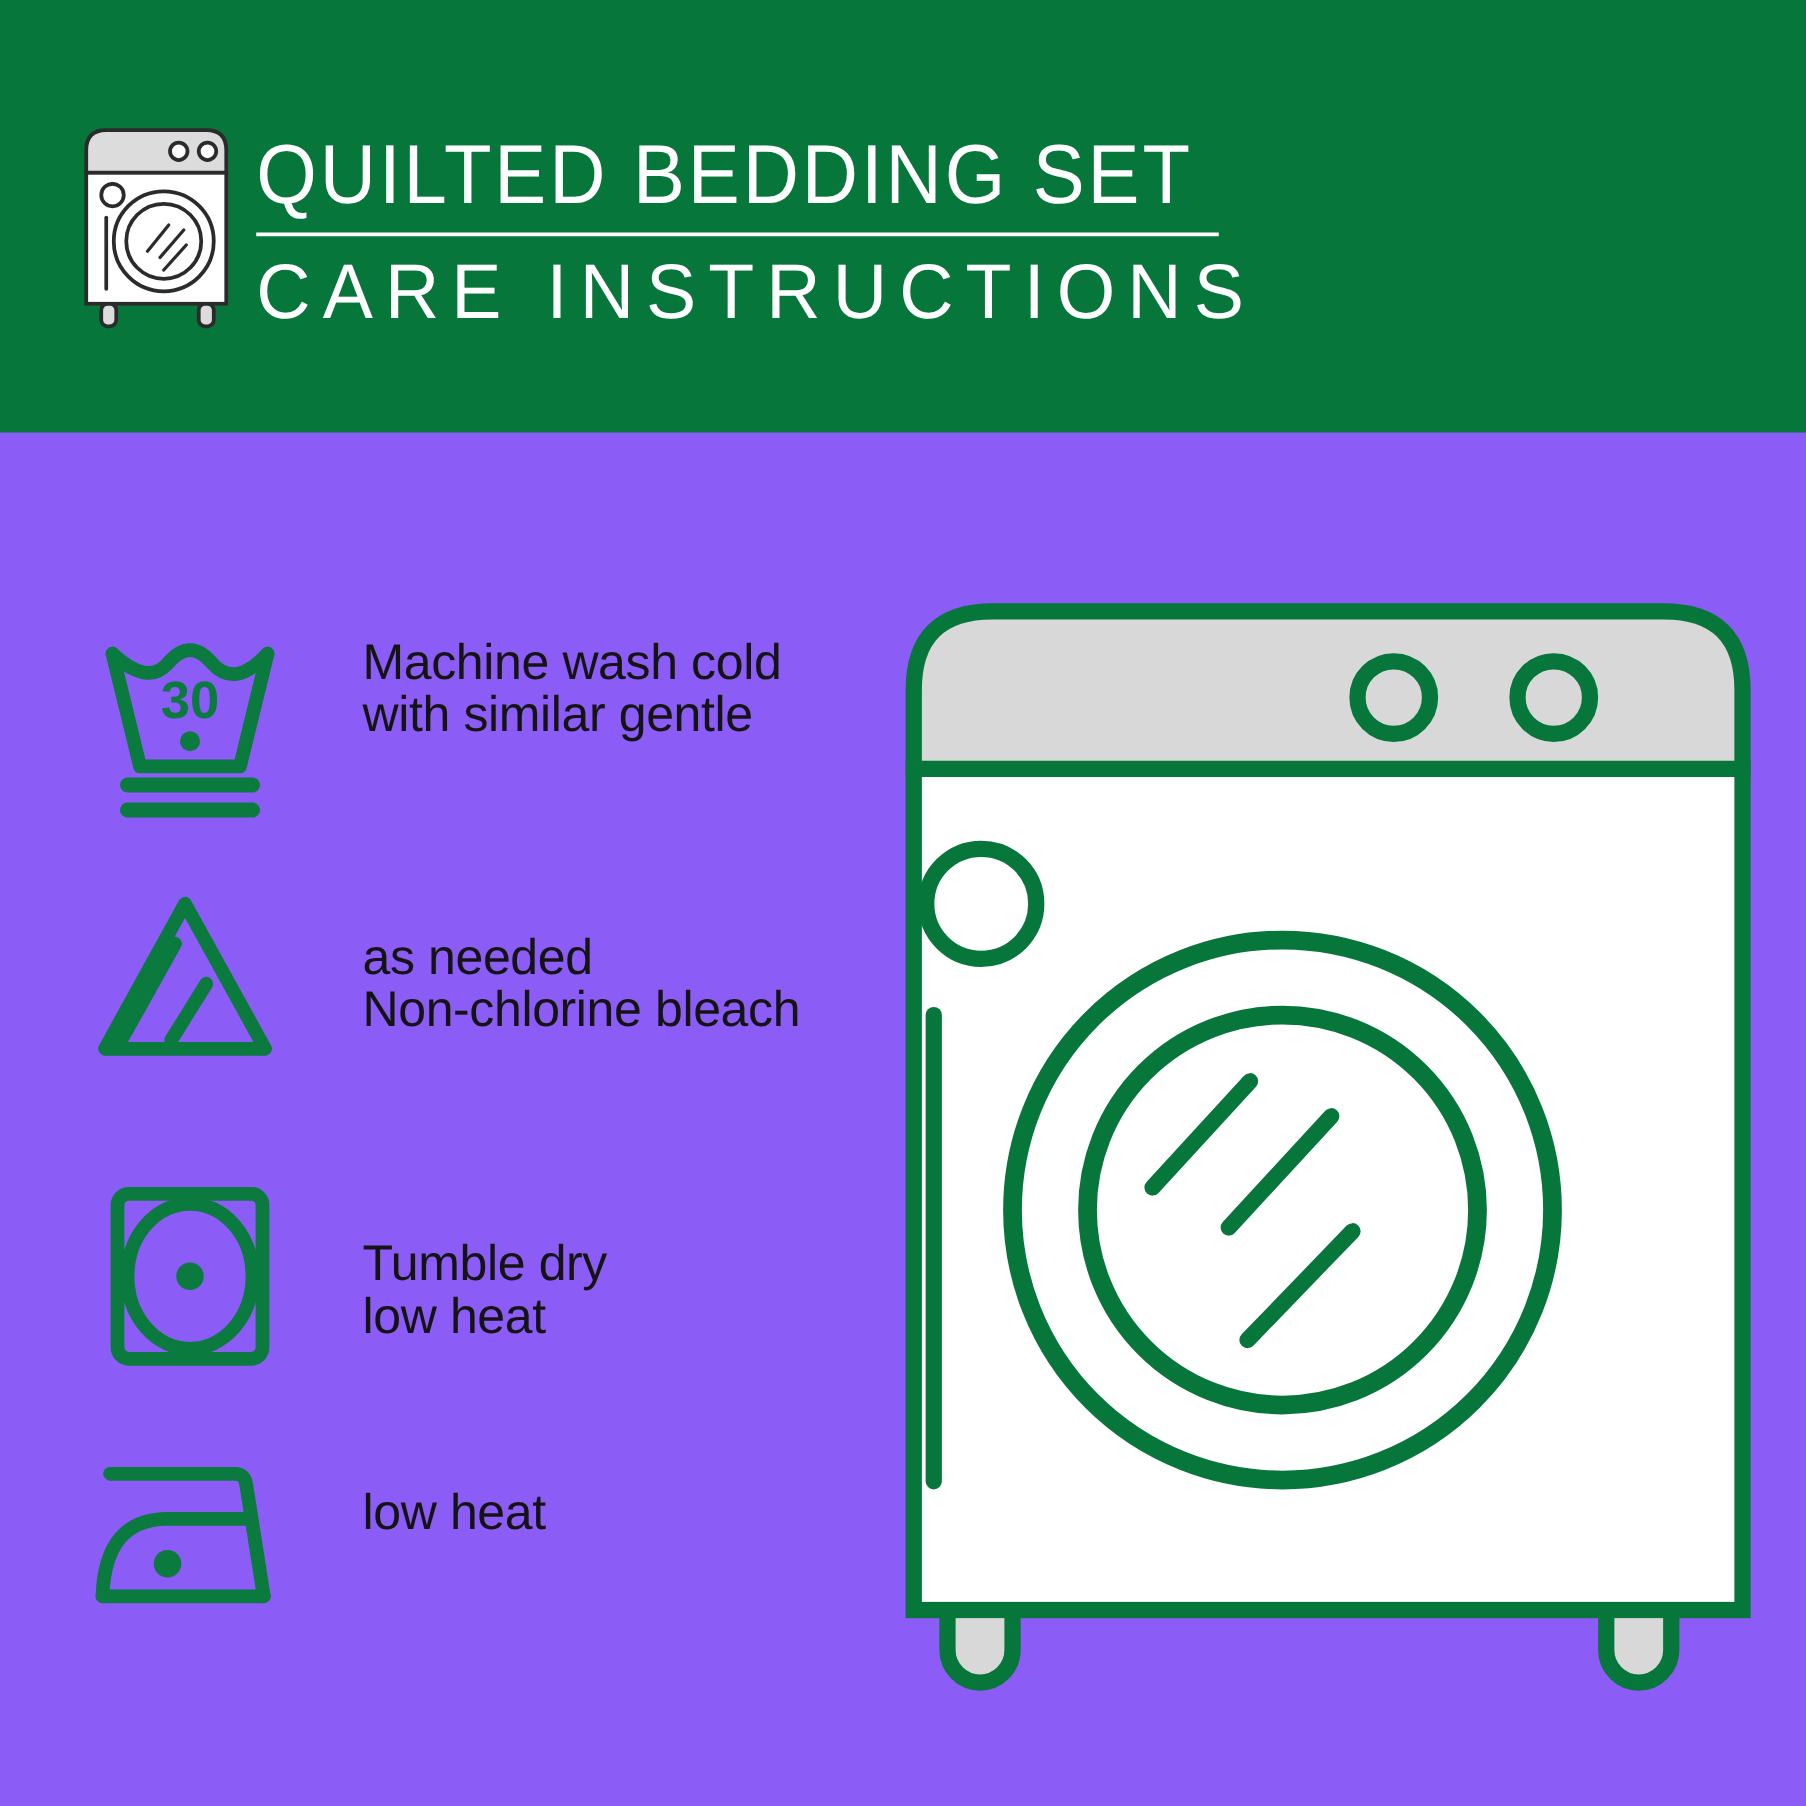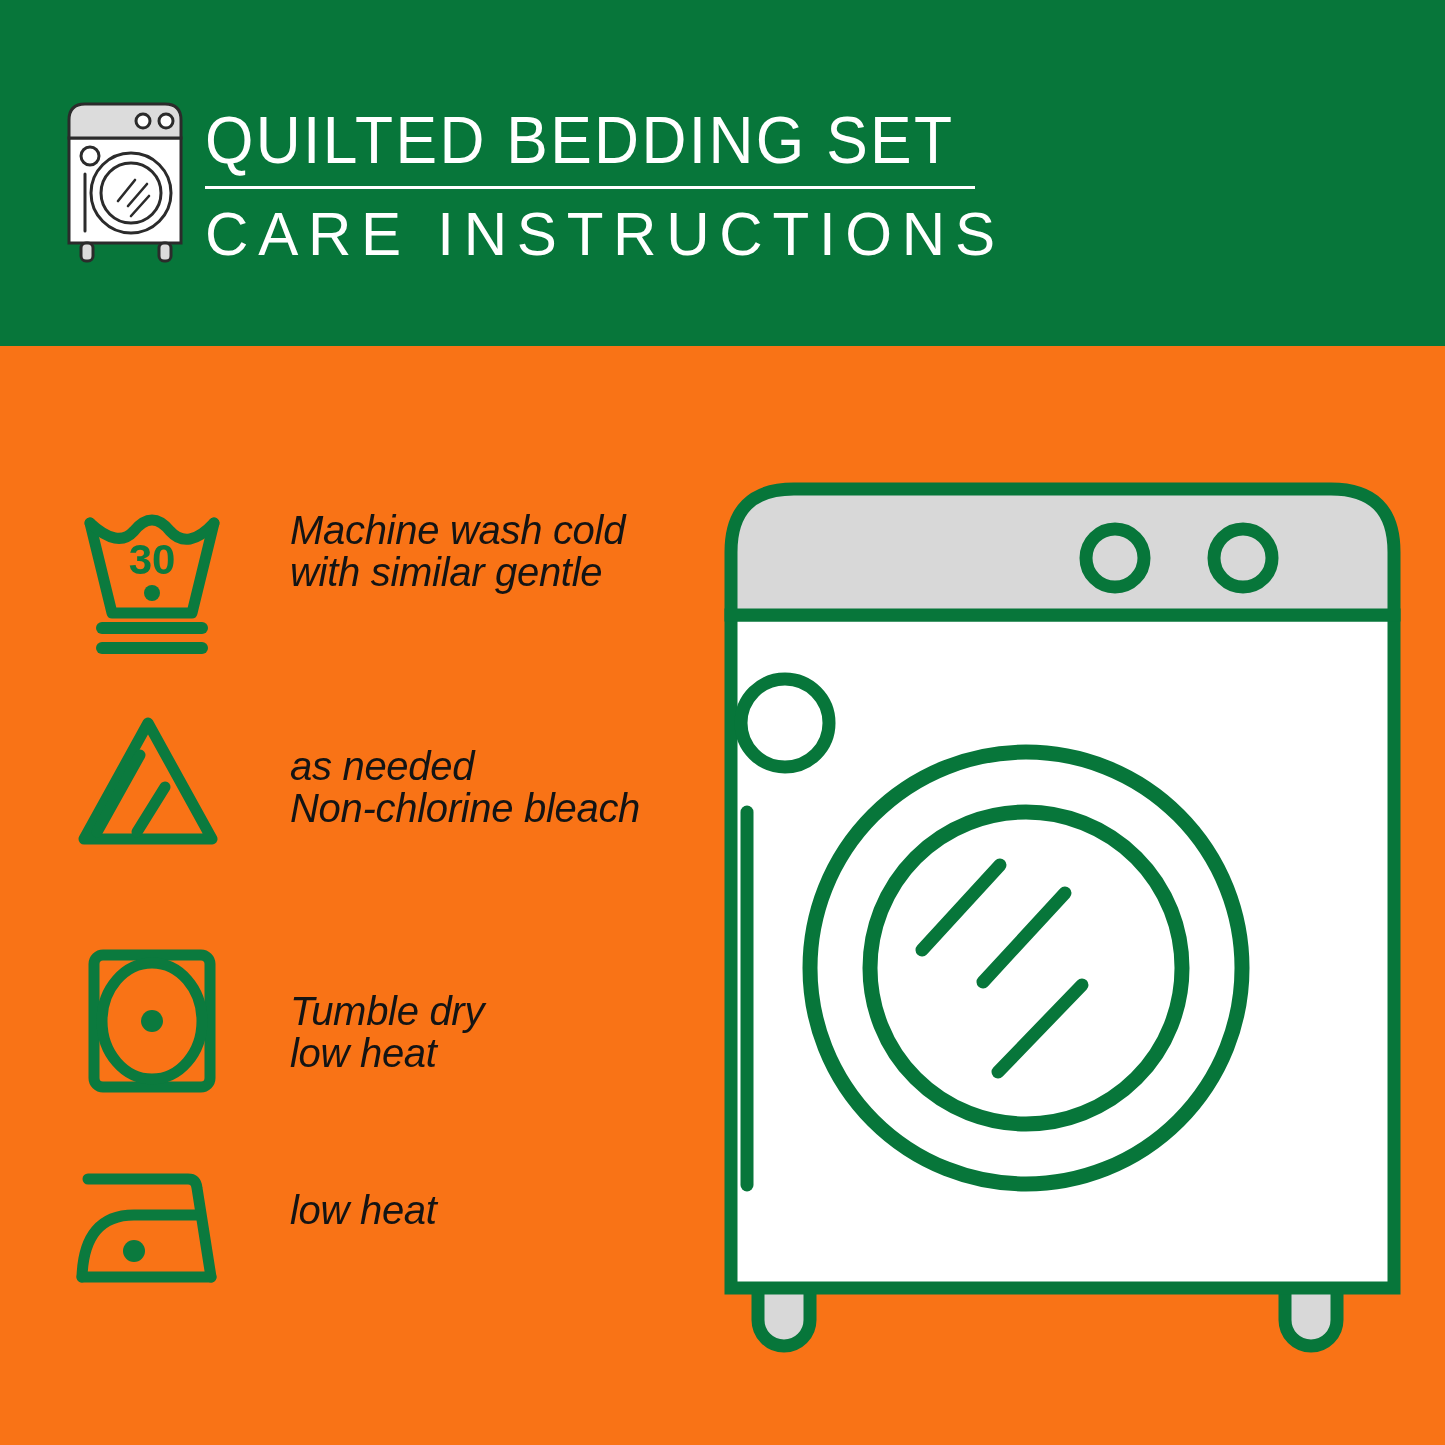--- a/index.html
+++ b/index.html
@@ -5,21 +5,21 @@
   * { margin:0; padding:0; box-sizing:border-box; }
   html, body {
     width:1445px; height:1445px;
     background:#ffffff;
     font-family:"Liberation Sans", sans-serif;
     overflow:hidden;
   }
   .page {
     position:relative;
     width:1445px; height:1445px;
-    background:#f97316;
+    background:#8b5cf6;
   }
 
   
   .header {
     position:absolute;
     left:0; top:0;
     width:1445px; height:346px;
     background:#07763a;
   }
   .header-icon {
@@ -83,21 +83,20 @@
   }
   .care-row .txt {
     position:absolute;
     left:290px;
     font-family:"Liberation Sans", sans-serif;
     font-size:40px;
     font-weight:400;
     line-height:42px;
     color:#141414;
     letter-spacing:-0.3px;
-    font-style:italic;
   }
   .care-row .txt div { white-space:nowrap; }
 
   #row-0 { top:145px; }
   #row-0 .sym { top:10px; }
   #row-0 .txt { top:18px; }
 
   #row-1 { top:355px; }
   #row-1 .sym { top:8px; }
   #row-1 .txt { top:44px; }

